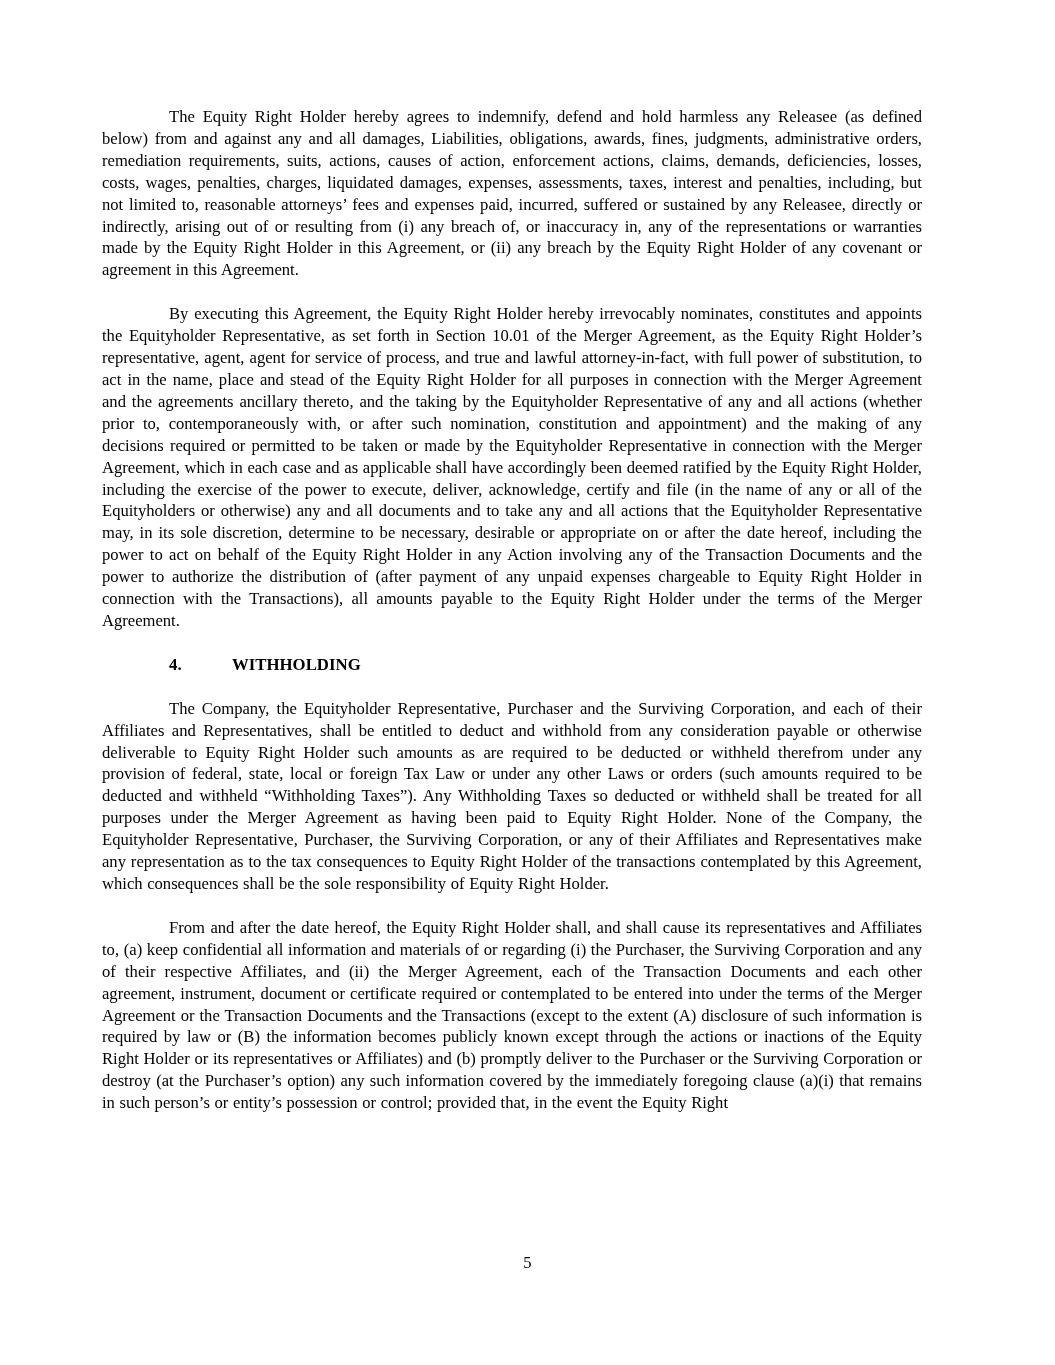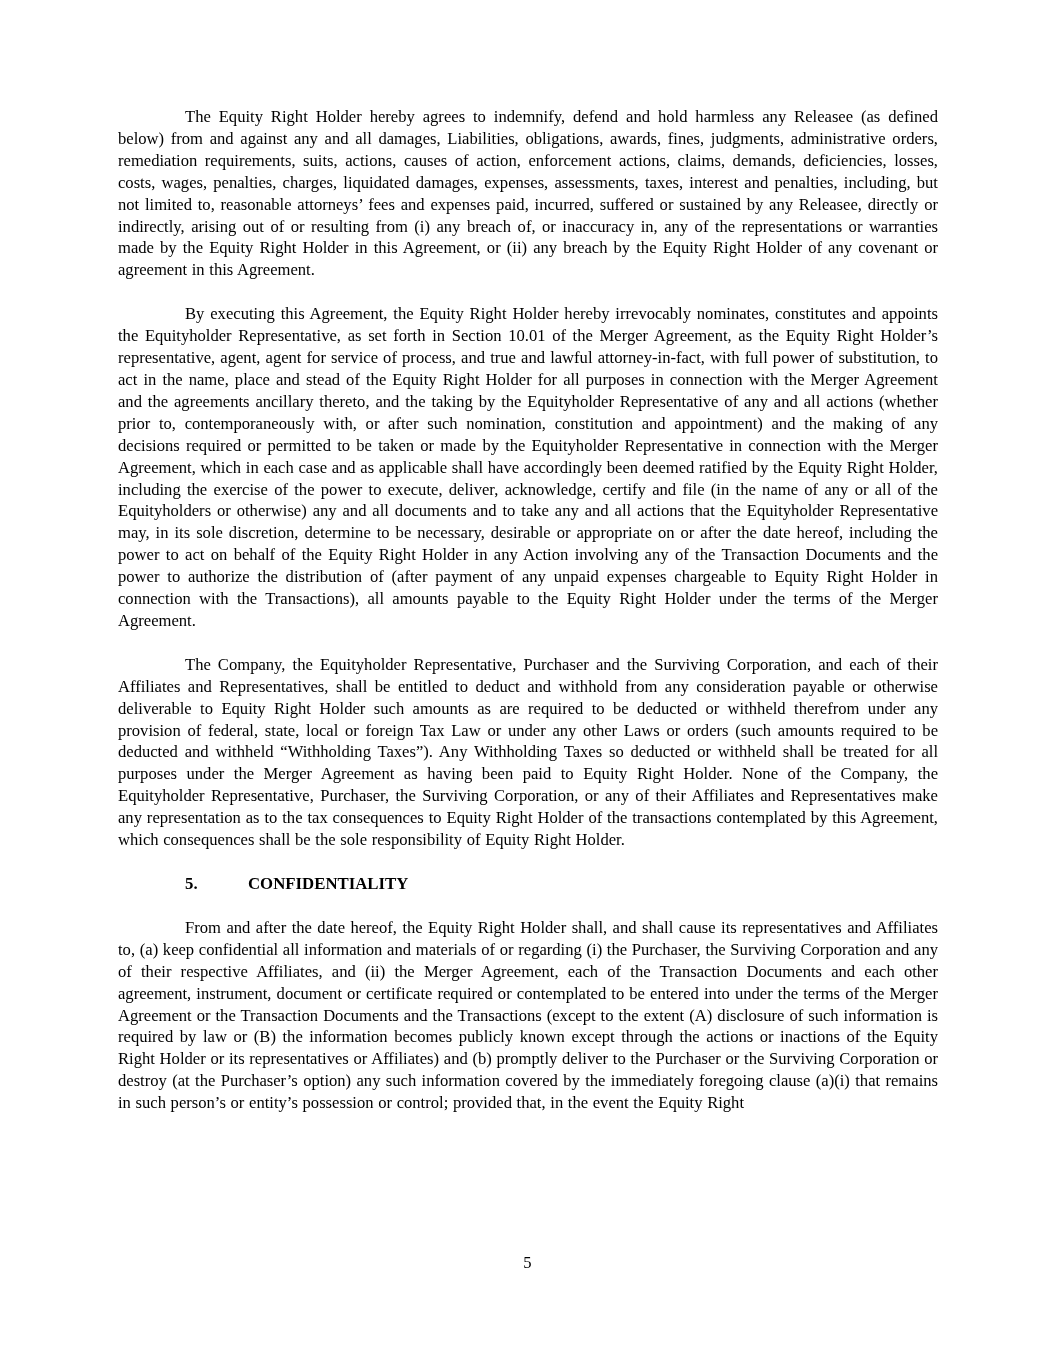--- a/index.html
+++ b/index.html
@@ -11,21 +11,21 @@
     position: relative;
     width: 1055px;
     height: 1365px;
     background: #ffffff;
     color: #000000;
     font-family: "Liberation Serif", serif;
     overflow: hidden;
   }
   .content {
     position: absolute;
-    left: 118px;
+    left: 102px;
     top: 106px;
     width: 820px;
   }
   p.para {
     font-size: 16.6px;
     line-height: 21.9px;
     text-align: justify;
     text-indent: 67px;
     margin: 0 0 22px 0;
     word-spacing: 0.5px;
@@ -53,18 +53,18 @@
     line-height: 21.9px;
   }
 </style>
 </head>
 <body>
 
 <div class="page">
   <main class="content" id="doc-content">
       <p class="para"><span>The Equity Right Holder hereby agrees to indemnify, defend and hold harmless any Releasee (as defined below) from and against any and all damages, Liabilities, obligations, awards, fines, judgments, administrative orders, remediation requirements, suits, actions, causes of action, enforcement actions, claims, demands, deficiencies, losses, costs, wages, penalties, charges, liquidated damages, expenses, assessments, taxes, interest and penalties, including, but not limited to, reasonable attorneys’ fees and expenses paid, incurred, suffered or sustained by any Releasee, directly or indirectly, arising out of or resulting from (i) any breach of, or inaccuracy in, any of the representations or warranties made by the Equity Right Holder in this Agreement, or (ii) any breach by the Equity Right Holder of any covenant or agreement in this Agreement.</span></p>
       <p class="para"><span>By executing this Agreement, the Equity Right Holder hereby irrevocably nominates, constitutes and appoints the Equityholder Representative, as set forth in Section 10.01 of the Merger Agreement, as the Equity Right Holder’s representative, agent, agent for service of process, and true and lawful attorney-in-fact, with full power of substitution, to act in the name, place and stead of the Equity Right Holder for all purposes in connection with the Merger Agreement and the agreements ancillary thereto, and the taking by the Equityholder Representative of any and all actions (whether prior to, contemporaneously with, or after such nomination, constitution and appointment) and the making of any decisions required or permitted to be taken or made by the Equityholder Representative in connection with the Merger Agreement, which in each case and as applicable shall have accordingly been deemed ratified by the Equity Right Holder, including the exercise of the power to execute, deliver, acknowledge, certify and file (in the name of any or all of the Equityholders or otherwise) any and all documents and to take any and all actions that the Equityholder Representative may, in its sole discretion, determine to be necessary, desirable or appropriate on or after the date hereof, including the power to act on behalf of the Equity Right Holder in any Action involving any of the Transaction Documents and the power to authorize the distribution of (after payment of any unpaid expenses chargeable to Equity Right Holder in connection with the Transactions), all amounts payable to the Equity Right Holder under the terms of the Merger Agreement.</span></p>
+      <p class="heading"><span class="hnum">4.</span><span class="htitle">WITHHOLDING</span></p>
       <p class="para"><span>The Company, the Equityholder Representative, Purchaser and the Surviving Corporation, and each of their Affiliates and Representatives, shall be entitled to deduct and withhold from any consideration payable or otherwise deliverable to Equity Right Holder such amounts as are required to be deducted or withheld therefrom under any provision of federal, state, local or foreign Tax Law or under any other Laws or orders (such amounts required to be deducted and withheld “</span><span class="u">Withholding Taxes</span><span>”). Any Withholding Taxes so deducted or withheld shall be treated for all purposes under the Merger Agreement as having been paid to Equity Right Holder. None of the Company, the Equityholder Representative, Purchaser, the Surviving Corporation, or any of their Affiliates and Representatives make any representation as to the tax consequences to Equity Right Holder of the transactions contemplated by this Agreement, which consequences shall be the sole responsibility of Equity Right Holder.</span></p>
-      <p class="heading"><span class="hnum">5.</span><span class="htitle">CONFIDENTIALITY</span></p>
       <p class="para"><span>From and after the date hereof, the Equity Right Holder shall, and shall cause its representatives and Affiliates to, (a) keep confidential all information and materials of or regarding (i) the Purchaser, the Surviving Corporation and any of their respective Affiliates, and (ii) the Merger Agreement, each of the Transaction Documents and each other agreement, instrument, document or certificate required or contemplated to be entered into under the terms of the Merger Agreement or the Transaction Documents and the Transactions (except to the extent (A) disclosure of such information is required by law or (B) the information becomes publicly known except through the actions or inactions of the Equity Right Holder or its representatives or Affiliates) and (b) promptly deliver to the Purchaser or the Surviving Corporation or destroy (at the Purchaser’s option) any such information covered by the immediately foregoing clause (a)(i) that remains in such person’s or entity’s possession or control; </span><span class="u">provided</span><span> that, in the event the Equity Right</span></p>
     </main>
   <div class="pagenum">5</div>
 </div>
 
 </body></html>

